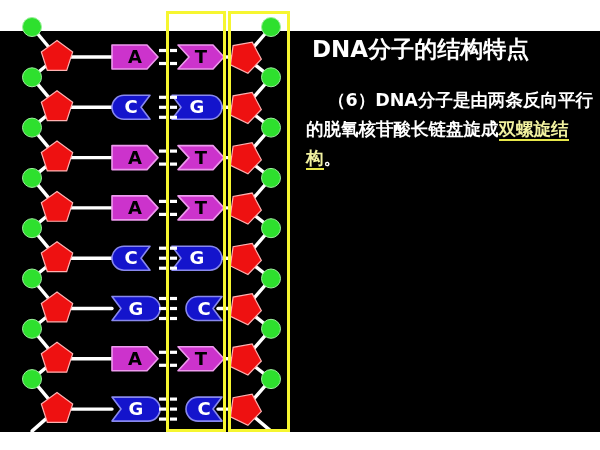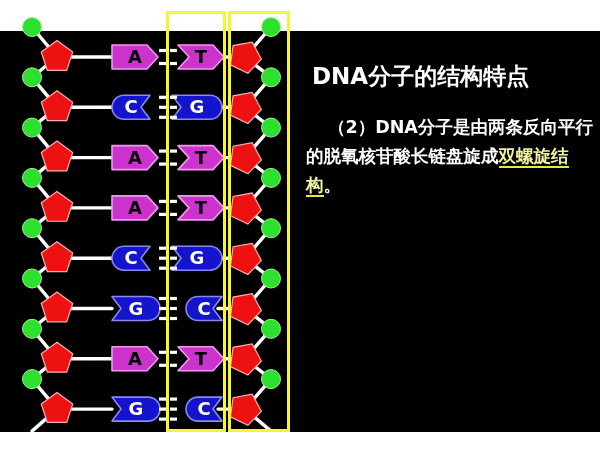--- a/index.html
+++ b/index.html
@@ -8,21 +8,21 @@
     background:#ffffff;
     font-family:"DejaVu Sans","Liberation Sans",sans-serif;
     overflow:hidden;
   }
   #slide{position:relative;width:600px;height:450px;background:#ffffff;overflow:hidden;}
 
   
   #blackpanel{position:absolute;left:0;top:31px;width:600px;height:401px;background:#000000;}
 
   
-  #textcol{position:absolute;left:300px;top:31px;width:300px;height:307px;margin-top:27px;}
+  #textcol{position:absolute;left:300px;top:31px;width:300px;height:307px;}
   #title{
     position:absolute;left:12px;top:5px;width:285px;
     color:#ffffff;font-weight:bold;font-size:23px;line-height:26px;
     letter-spacing:0px;white-space:nowrap;
   }
   .para{
     position:absolute;left:6px;width:292px;
     color:#ffffff;font-weight:bold;font-size:17.5px;line-height:29px;
     text-align:left;
   }
@@ -207,18 +207,18 @@
       </svg>
   </div>
 
   <div class="ybox" id="ybox1"></div>
   <div class="ybox" id="ybox2"></div>
 
   <div id="textcol">
     <div id="title">DNA分子的结构特点</div>
 
     <div class="para" id="para1">
-      <span>（2）DNA分子是由两条反向平行的脱氧核苷酸长链盘旋成</span><span class="hl">双螺旋结构</span><span>。</span>
+      <span>（6）DNA分子是由两条反向平行的脱氧核苷酸长链盘旋成</span><span class="hl">双螺旋结构</span><span>。</span>
     </div>
 
   </div>
 
 </div>
 
 </body></html>

